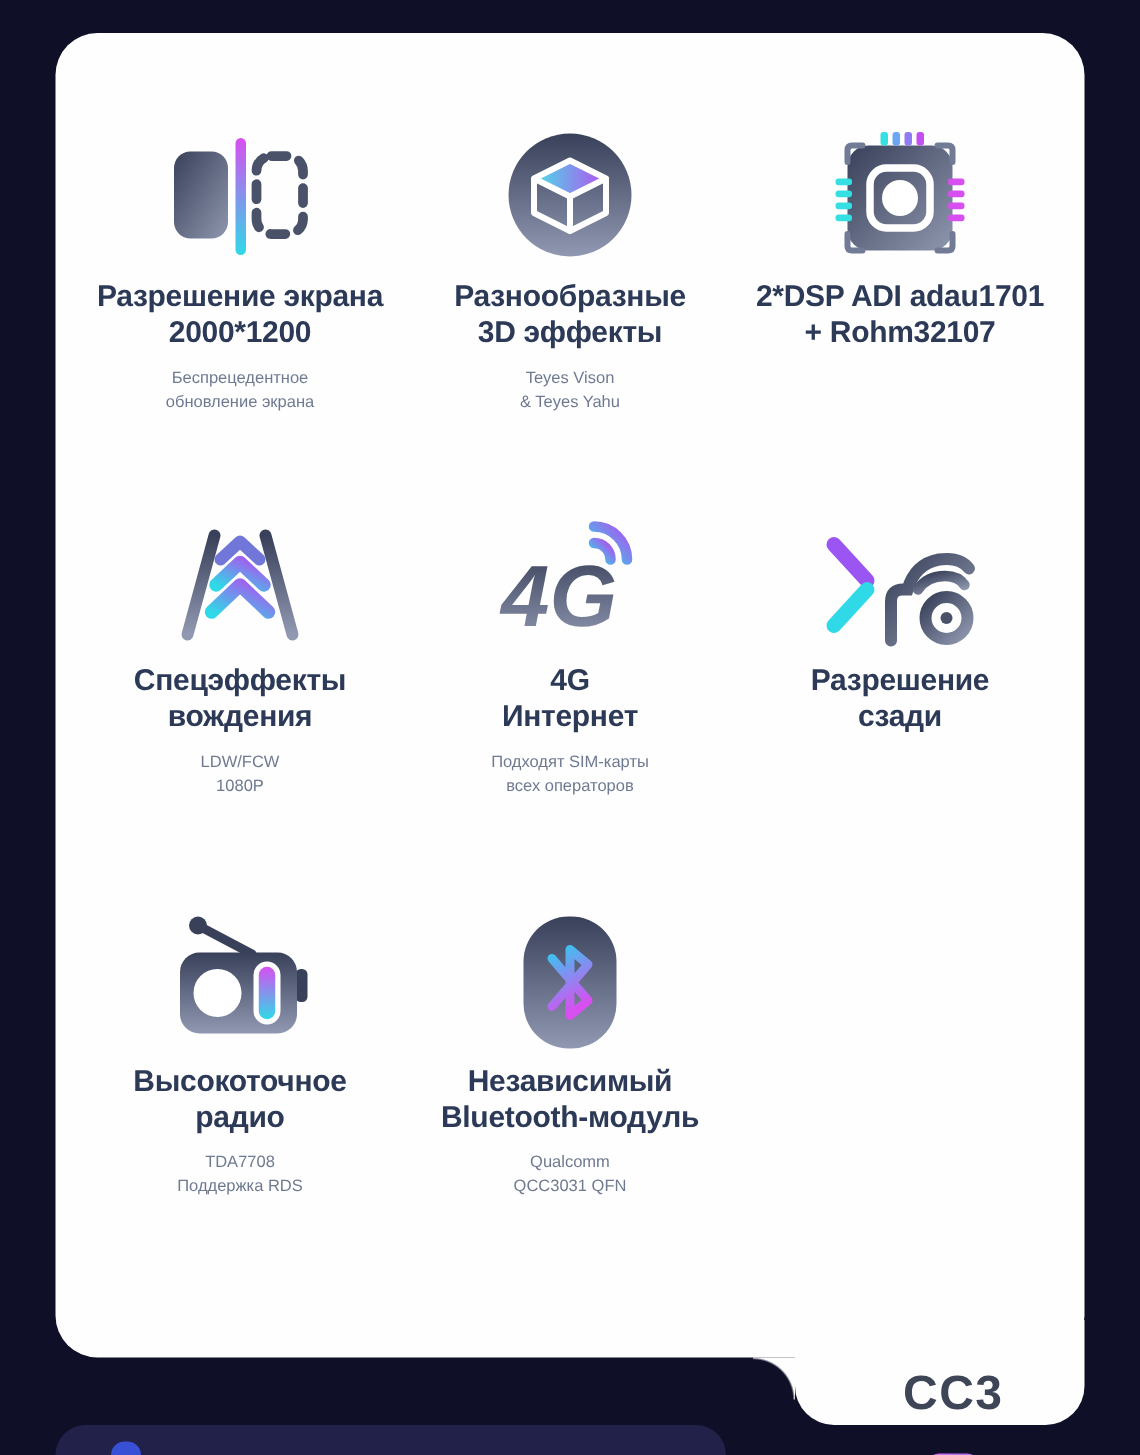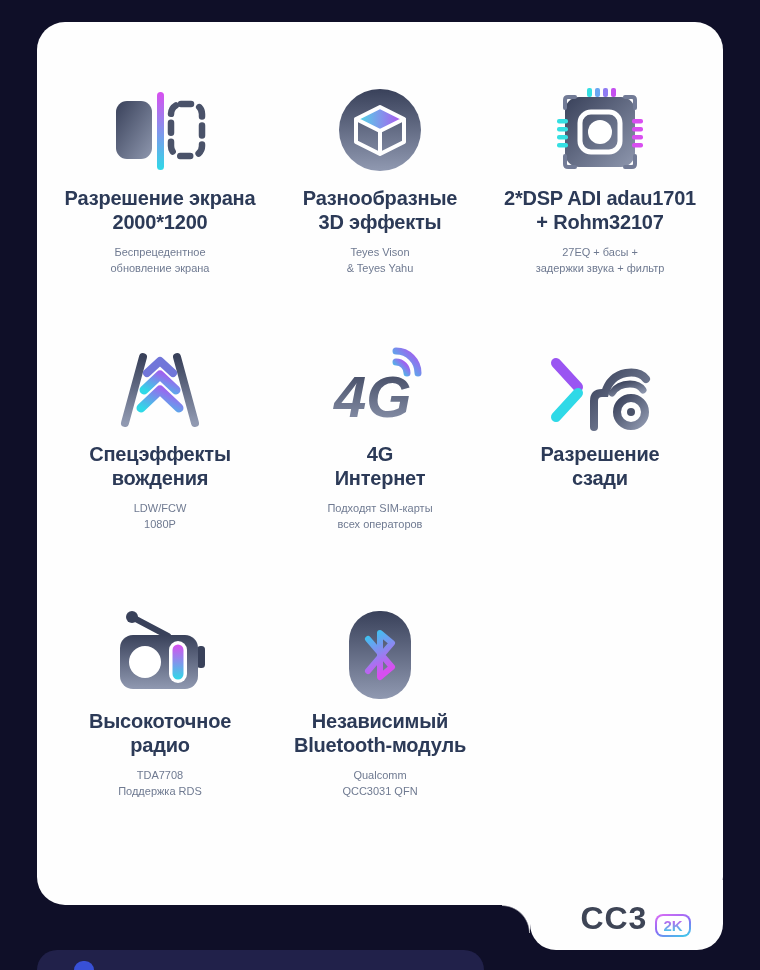--- a/index.html
+++ b/index.html
@@ -35,22 +35,22 @@
   .title {
     margin-top:4px; font-size:20px; font-weight:700; color:#2c3a57;
     line-height:1.2; letter-spacing:-0.2px; white-space:pre-line;
   }
   .subtitle {
     margin-top:11px; font-size:11px; color:#6f7a91;
     line-height:1.42; white-space:pre-line;
   }
 
   .logo-wrap {
-    position:absolute; left:548px; top:898px; width:175px; height:40px;
-    display:flex; align-items:center; justify-content:center; gap:8px;
+    position:absolute; left:548px; top:931px; width:175px; height:40px;
+    display:flex; align-items:center; justify-content:center; gap:8px;flex-direction:column;
   }
   .logo-text {
     font-size:32px; font-weight:700; color:#3e4556; letter-spacing:1px;
   }
   .badge-outer {
     display:inline-block; padding:2px; border-radius:8px;
     background:linear-gradient(160deg,#e26df5 0%,#8a6cf5 50%,#35d6e8 100%);
     margin-top:14px;
   }
   .badge-inner {
@@ -160,22 +160,20 @@
           <rect x="82" y="33" width="11" height="4.5" rx="2" fill="#d84ff0"></rect>
           <rect x="82" y="41" width="11" height="4.5" rx="2" fill="#d84ff0"></rect>
           <rect x="82" y="49" width="11" height="4.5" rx="2" fill="#d84ff0"></rect>
           <rect x="82" y="57" width="11" height="4.5" rx="2" fill="#d84ff0"></rect>
           <rect x="30" y="26" width="40" height="40" rx="11" fill="none" stroke="#fff" stroke-width="5"></rect>
           <circle cx="50" cy="46" r="12" fill="#fff"></circle>
         </svg>
       </div>
       <div class="title">2*DSP ADI adau1701
 + Rohm32107</div>
-      <div class="subtitle">27EQ + басы +
-задержки звука + фильтр</div>
     </div>
 
     <div class="cell">
       <div class="icon-slot">
         <svg width="100" height="90" viewBox="0 0 100 90">
           <path d="M15 80 L33 14" stroke="url(#gSlateV)" stroke-width="8" stroke-linecap="round" fill="none"></path>
           <path d="M85 80 L67 14" stroke="url(#gSlateV)" stroke-width="8" stroke-linecap="round" fill="none"></path>
           <path d="M37 30 L50 18 L63 30" stroke="#7176d9" stroke-width="8" stroke-linecap="round" stroke-linejoin="round" fill="none"></path>
           <path d="M34 47 L50 32 L66 47" stroke="url(#gCyanPurple)" stroke-width="9" stroke-linecap="round" stroke-linejoin="round" fill="none"></path>
           <path d="M31 65 L50 47 L69 65" stroke="url(#gCyanPurple)" stroke-width="9" stroke-linecap="round" stroke-linejoin="round" fill="none"></path>

